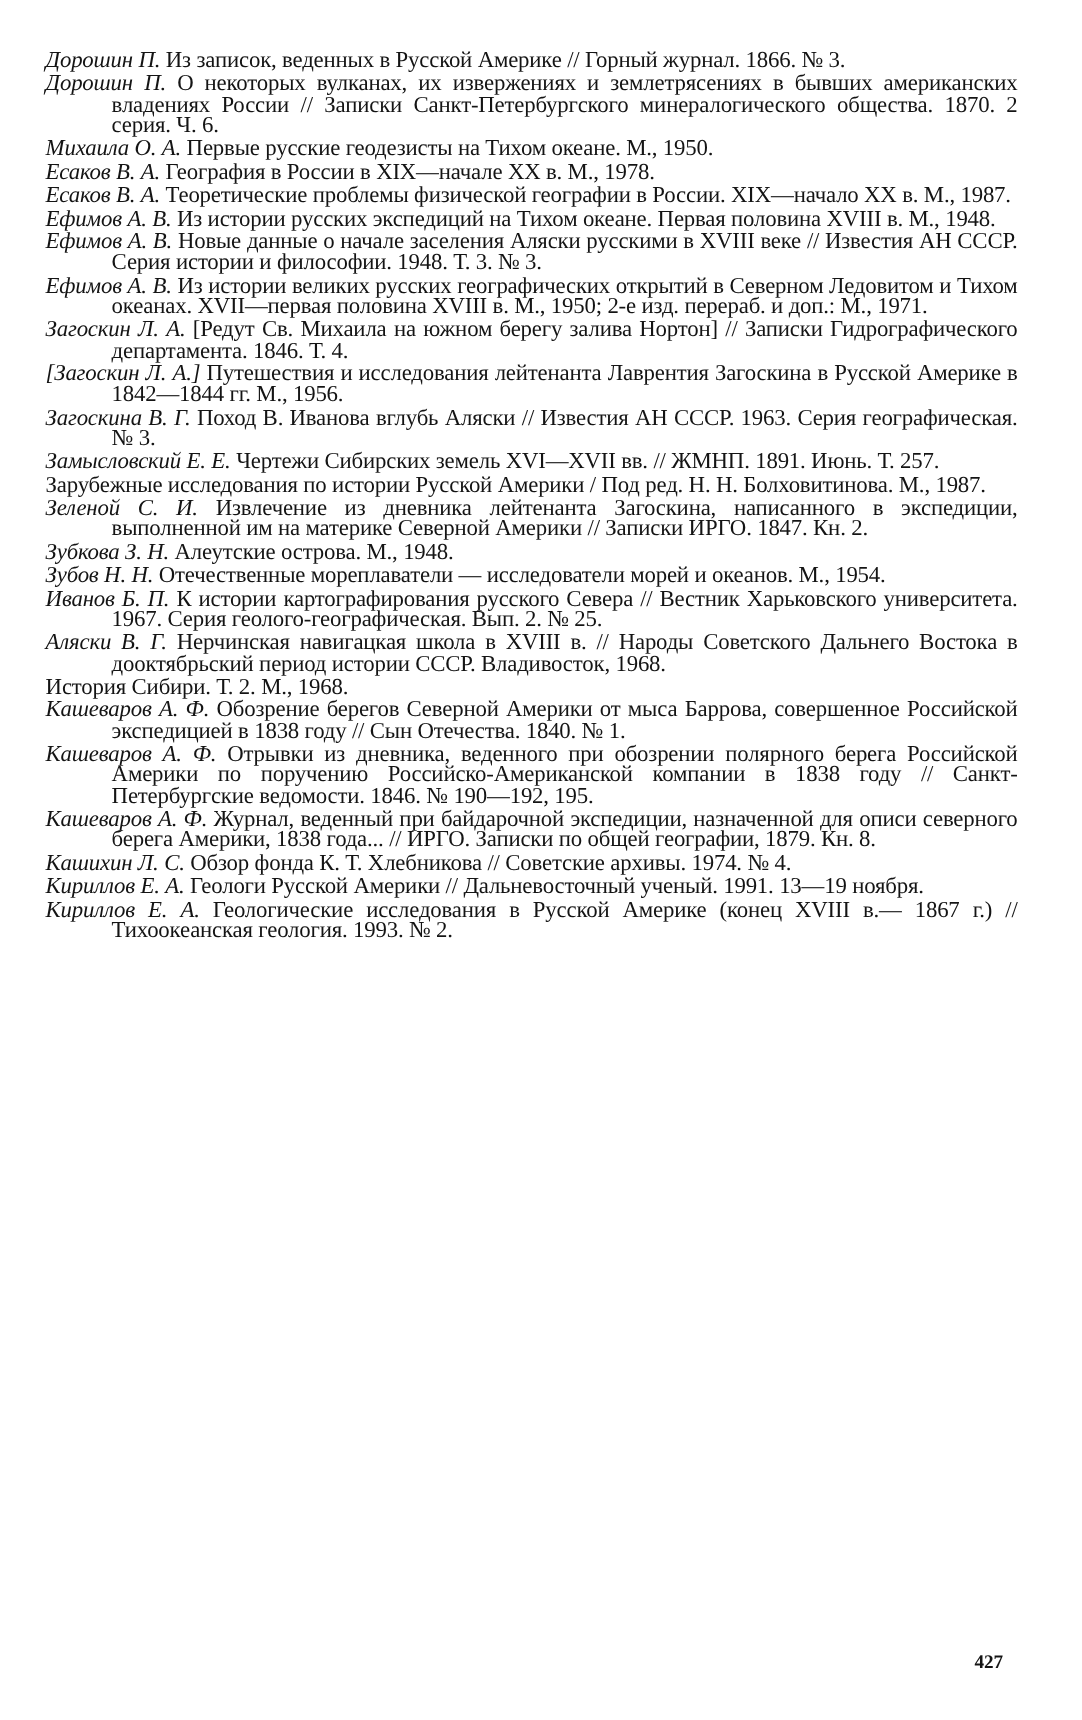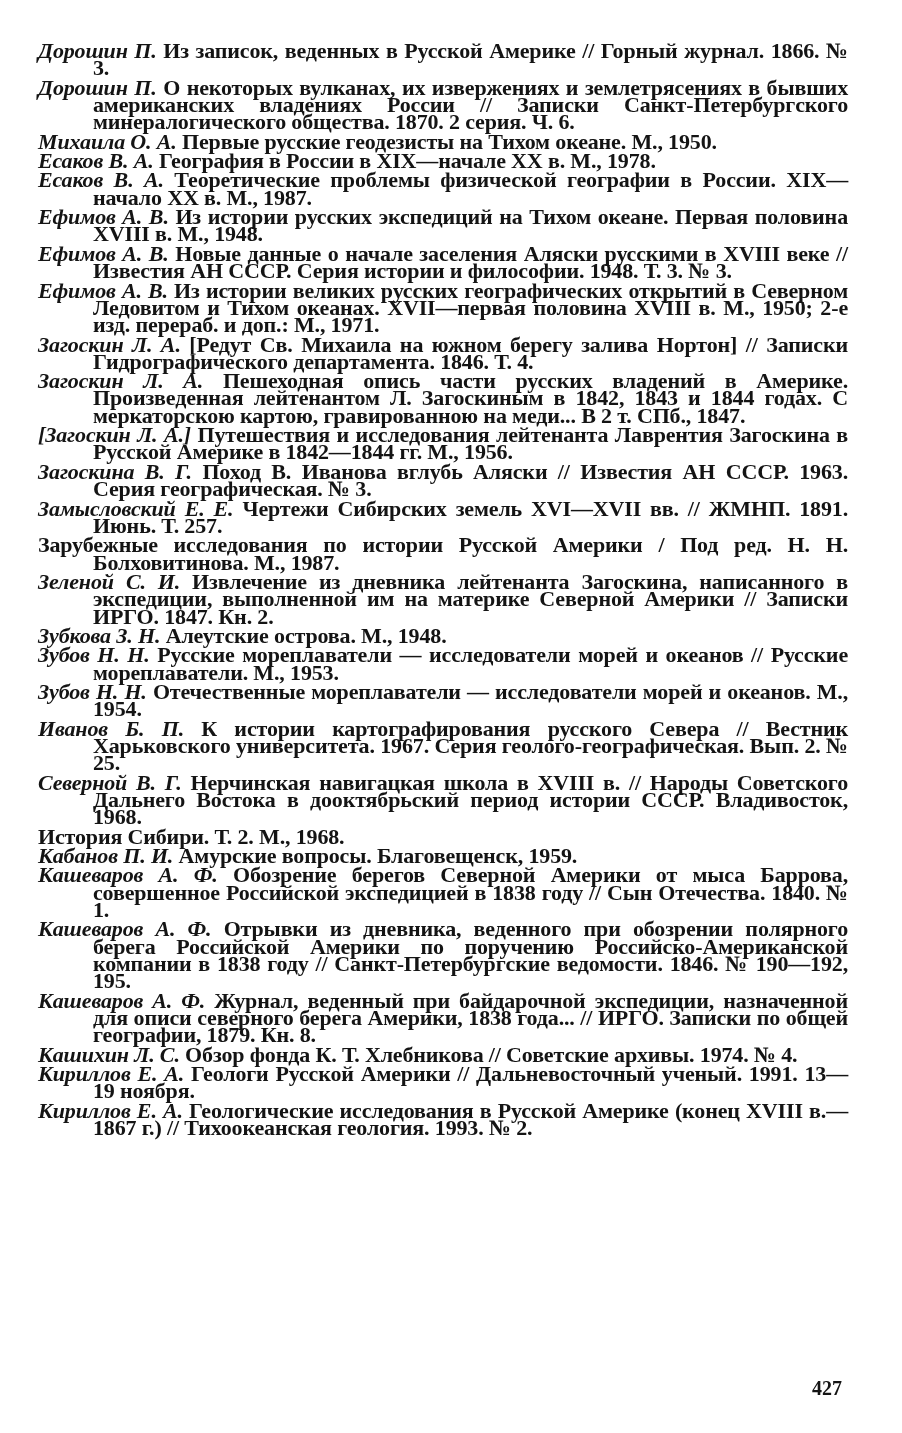--- a/index.html
+++ b/index.html
@@ -4,63 +4,59 @@
   <style>
     html, body { margin: 0; padding: 0; background: #ffffff; }
     body {
       width: 902px; height: 1433px; position: relative; overflow: hidden;
       font-family: "Liberation Serif", serif; color: #141414;
     }
     .page {
       position: absolute; left: 38px; top: 42px; width: 810px;
     }
     .entry {
-      font-size: 22px;
+      font-size: 19px;
       line-height: 17.3px;
       text-align: justify;
       padding-left: 55px;
       text-indent: -55px;
       margin: 0 0 2.1px 0;
       letter-spacing: -0.15px;
       font-stretch: condensed;
       transform-origin: left top;
-      font-weight: bold;
     }
     .author { font-style: italic; }
     .page-number {
       position: absolute; left: 812px; top: 1377px;
-      font-size: 20px; font-weight: bold;
+      font-size: 16px; font-weight: bold;
     }
   </style>
 </head>
 <body>
 
 <div class="page" id="list">
     <p class="entry"><span class="author">Дорошин П.</span><span> Из записок, веденных в Русской Америке // Горный журнал. 1866. № 3.</span></p>
     <p class="entry"><span class="author">Дорошин П.</span><span> О некоторых вулканах, их извержениях и землетрясениях в бывших американских владениях России // Записки Санкт-Петербургского минералогического общества. 1870. 2 серия. Ч. 6.</span></p>
     <p class="entry"><span class="author">Михаила О. А.</span><span> Первые русские геодезисты на Тихом океане. М., 1950.</span></p>
     <p class="entry"><span class="author">Есаков В. А.</span><span> География в России в XIX—начале XX в. М., 1978.</span></p>
     <p class="entry"><span class="author">Есаков В. А.</span><span> Теоретические проблемы физической географии в России. XIX—начало XX в. М., 1987.</span></p>
     <p class="entry"><span class="author">Ефимов А. В.</span><span> Из истории русских экспедиций на Тихом океане. Первая половина XVIII в. М., 1948.</span></p>
     <p class="entry"><span class="author">Ефимов А. В.</span><span> Новые данные о начале заселения Аляски русскими в XVIII веке // Известия АН СССР. Серия истории и философии. 1948. Т. 3. № 3.</span></p>
     <p class="entry"><span class="author">Ефимов А. В.</span><span> Из истории великих русских географических открытий в Северном Ледовитом и Тихом океанах. XVII—первая половина XVIII в. М., 1950; 2-е изд. перераб. и доп.: М., 1971.</span></p>
     <p class="entry"><span class="author">Загоскин Л. А.</span><span> [Редут Св. Михаила на южном берегу залива Нортон] // Записки Гидрографического департамента. 1846. Т. 4.</span></p>
-    <p class="entry"><span class="author">Загоскин Л. А.</span><span> Пешеходная опись части русских владений в Америке. Произведенная лейтенантом Л. Загоскиным в 1842, 1843 и 1844 годах. С меркаторскою картою, гравированною на меди... В 2 т. СПб., 1847.</span></p>
     <p class="entry"><span class="author">[Загоскин Л. А.]</span><span> Путешествия и исследования лейтенанта Лаврентия Загоскина в Русской Америке в 1842—1844 гг. М., 1956.</span></p>
     <p class="entry"><span class="author">Загоскина В. Г.</span><span> Поход В. Иванова вглубь Аляски // Известия АН СССР. 1963. Серия географическая. № 3.</span></p>
     <p class="entry"><span class="author">Замысловский Е. Е.</span><span> Чертежи Сибирских земель XVI—XVII вв. // ЖМНП. 1891. Июнь. Т. 257.</span></p>
     <p class="entry"><span>Зарубежные исследования по истории Русской Америки / Под ред. Н. Н. Болховитинова. М., 1987.</span></p>
     <p class="entry"><span class="author">Зеленой С. И.</span><span> Извлечение из дневника лейтенанта Загоскина, написанного в экспедиции, выполненной им на материке Северной Америки // Записки ИРГО. 1847. Кн. 2.</span></p>
     <p class="entry"><span class="author">Зубкова З. Н.</span><span> Алеутские острова. М., 1948.</span></p>
-    <p class="entry"><span class="author">Зубов Н. Н.</span><span> Русские мореплаватели — исследователи морей и океанов // Русские мореплаватели. М., 1953.</span></p>
     <p class="entry"><span class="author">Зубов Н. Н.</span><span> Отечественные мореплаватели — исследователи морей и океанов. М., 1954.</span></p>
     <p class="entry"><span class="author">Иванов Б. П.</span><span> К истории картографирования русского Севера // Вестник Харьковского университета. 1967. Серия геолого-географическая. Вып. 2. № 25.</span></p>
-    <p class="entry"><span class="author">Северной В. Г.</span><span> Нерчинская навигацкая школа в XVIII в. // Народы Советского Дальнего Востока в дооктябрьский период истории СССР. Владивосток, 1968.</span></p>
+    <p class="entry"><span class="author">Аляски В. Г.</span><span> Нерчинская навигацкая школа в XVIII в. // Народы Советского Дальнего Востока в дооктябрьский период истории СССР. Владивосток, 1968.</span></p>
     <p class="entry"><span>История Сибири. Т. 2. М., 1968.</span></p>
-    <p class="entry"><span class="author">Кабанов П. И.</span><span> Амурские вопросы. Благовещенск, 1959.</span></p>
     <p class="entry"><span class="author">Кашеваров А. Ф.</span><span> Обозрение берегов Северной Америки от мыса Баррова, совершенное Российской экспедицией в 1838 году // Сын Отечества. 1840. № 1.</span></p>
     <p class="entry"><span class="author">Кашеваров А. Ф.</span><span> Отрывки из дневника, веденного при обозрении полярного берега Российской Америки по поручению Российско-Американской компании в 1838 году // Санкт-Петербургские ведомости. 1846. № 190—192, 195.</span></p>
     <p class="entry"><span class="author">Кашеваров А. Ф.</span><span> Журнал, веденный при байдарочной экспедиции, назначенной для описи северного берега Америки, 1838 года... // ИРГО. Записки по общей географии, 1879. Кн. 8.</span></p>
     <p class="entry"><span class="author">Кашихин Л. С.</span><span> Обзор фонда К. Т. Хлебникова // Советские архивы. 1974. № 4.</span></p>
     <p class="entry"><span class="author">Кириллов Е. А.</span><span> Геологи Русской Америки // Дальневосточный ученый. 1991. 13—19 ноября.</span></p>
     <p class="entry"><span class="author">Кириллов Е. А.</span><span> Геологические исследования в Русской Америке (конец XVIII в.— 1867 г.) // Тихоокеанская геология. 1993. № 2.</span></p>
   </div>
 <div class="page-number">427</div>
 
 </body></html>

